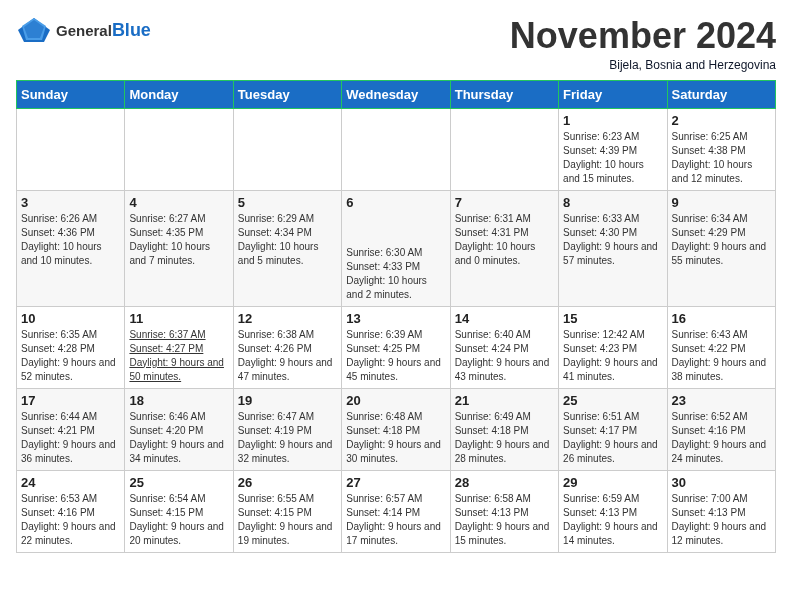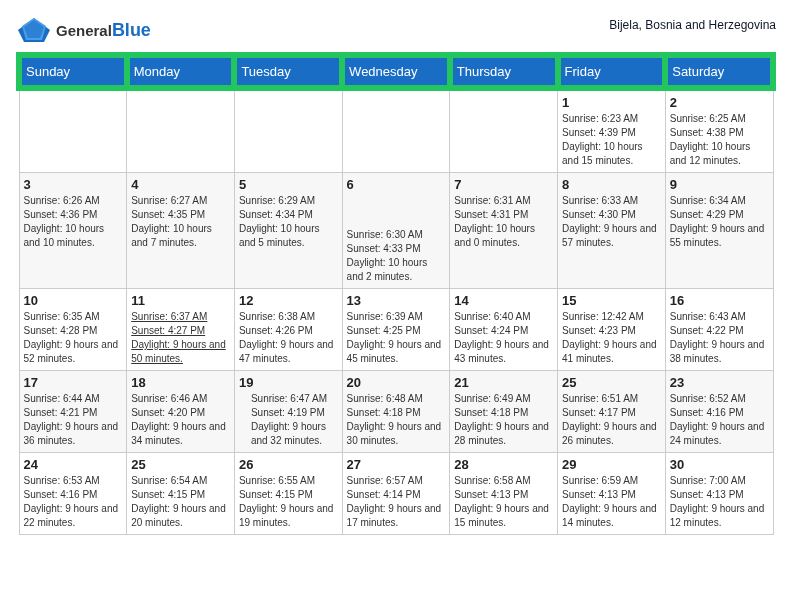--- a/index.html
+++ b/index.html
@@ -43,22 +43,22 @@
       width: 100%;
       border-collapse: collapse;
       font-size: 11px;
     }
     thead tr th {
       background-color: #1a6dc5;
       color: #fff;
       padding: 6px 4px;
       text-align: left;
       font-size: 13px;
-      font-weight: normal;
-      border: 6px solid #22c55e;
+      font-weight: bold;
+      border: 1px solid #22c55e;
     }
     tbody tr td {
       border: 1px solid #ccc;
       vertical-align: top;
       padding: 4px 4px 4px 4px;
       height: 80px;
       width: 14.28%;
       background: #fff;
     }
     tbody tr:nth-child(even) td {
@@ -86,20 +86,21 @@
     <svg class="logo-icon" viewBox="0 0 36 28" xmlns="http://www.w3.org/2000/svg">
       <polygon points="18,2 34,14 28,26 8,26 2,14" fill="#1a6dc5"></polygon>
       <polygon points="18,2 30,10 26,24 10,24 6,10" fill="#4a9de8"></polygon>
       <polygon points="18,4 28,11 24,22 12,22 8,11" fill="#1a6dc5" opacity="0.6"></polygon>
     </svg>
     <div>
       <span class="logo-text-general">General</span><span class="logo-text-blue">Blue</span>
     </div>
   </div>
   <div class="title-block">
+    <div class="month-title">November 2024</div>
     <div class="subtitle">Bijela, Bosnia and Herzegovina</div>
   </div>
 </div>
 
 <table>
   <thead>
     <tr>
     <th>Sunday</th>
         <th>Monday</th>
         <th>Tuesday</th>
@@ -225,21 +226,21 @@
 Daylight: 9 hours and 36 minutes.</div>
         </td>
         <td>
           <span class="day-num">18</span>
           <div class="day-info" style="white-space: pre-line;">Sunrise: 6:46 AM
 Sunset: 4:20 PM
 Daylight: 9 hours and 34 minutes.</div>
         </td>
         <td>
           <span class="day-num">19</span>
-          <div class="day-info" style="white-space: pre-line; margin-left: 12px;">Sunrise: 6:47 AM
+          <div class="day-info" style="white-space: pre-line;">Sunrise: 6:47 AM
 Sunset: 4:19 PM
 Daylight: 9 hours and 32 minutes.</div>
         </td>
         <td>
           <span class="day-num">20</span>
           <div class="day-info" style="white-space: pre-line;">Sunrise: 6:48 AM
 Sunset: 4:18 PM
 Daylight: 9 hours and 30 minutes.</div>
         </td>
         <td>

